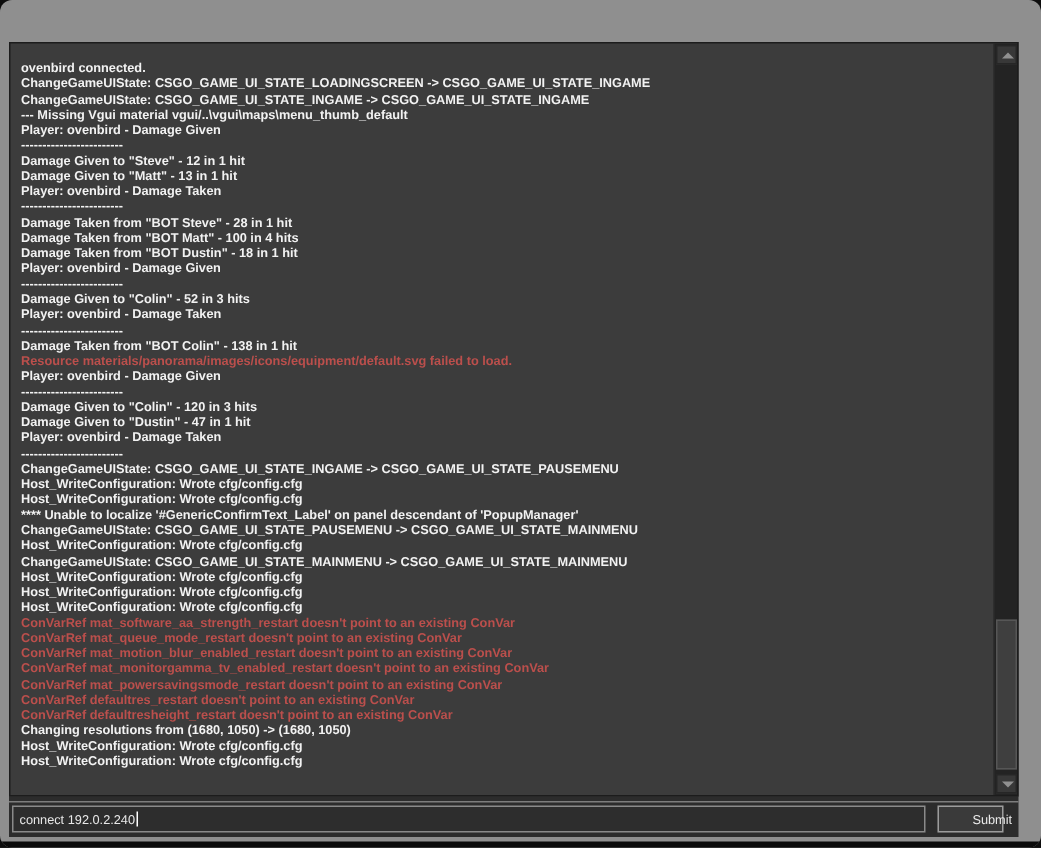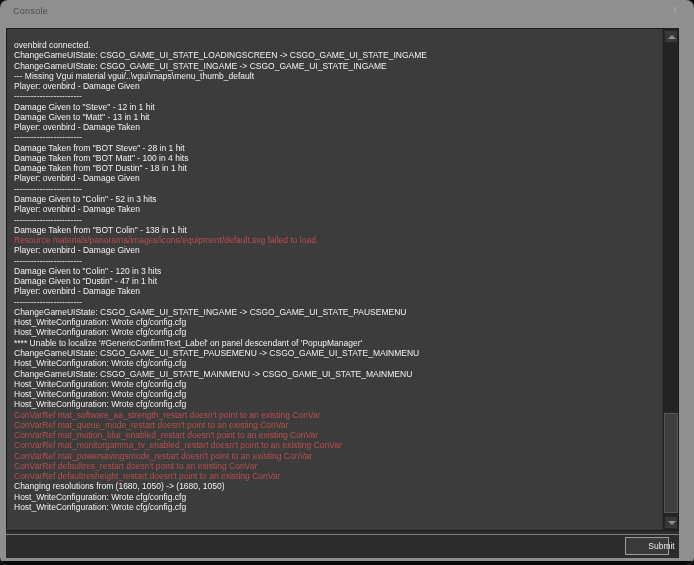--- a/index.html
+++ b/index.html
@@ -25,21 +25,21 @@
     position:absolute; left:0; top:0; width:100%; height:503px;
     background:#3c3c3c; border:1px solid #1c1c1c;
   }
   .panel-bevel {
     position:absolute; left:0; top:506px; width:100%; height:1px; background:#7d7d7d;
   }
 
   .console-output {
     position:absolute; left:0; top:0; right:16px; bottom:0;
     padding:11px 4px 0 7px; overflow:hidden;
-    font-size:8.5px; font-weight:normal; line-height:10.28px;
+    font-size:8.5px; font-weight:bold; line-height:10.28px;
     color:#f2f2f2; white-space:pre;
   }
   .console-line { height:10.28px; }
   .console-line.error { color:#bb4f4c; }
 
   .scrollbar {
     position:absolute; right:0; top:0; bottom:0; width:16px;
     background:#232323; border-left:1px solid #2e2e2e;
   }
   .sb-btn {
@@ -74,42 +74,42 @@
   .bottom-edge {
     position:absolute; bottom:0; left:0; right:0; height:4px;
     background:#0a0a0a; border-radius:0 0 8px 8px;
   }
 </style>
 </head>
 <body>
 
 <div class="window">
 
-  <div class="titlebar">
-    <div class="title-label">Console</div>
-    <div class="close-icon">x</div>
-  </div>
 
   <div class="client">
 
     <div class="console-panel">
       <div class="console-output"><div class="console-line">ovenbird connected.</div><div class="console-line">ChangeGameUIState: CSGO_GAME_UI_STATE_LOADINGSCREEN -&gt; CSGO_GAME_UI_STATE_INGAME</div><div class="console-line">ChangeGameUIState: CSGO_GAME_UI_STATE_INGAME -&gt; CSGO_GAME_UI_STATE_INGAME</div><div class="console-line">--- Missing Vgui material vgui/..\vgui\maps\menu_thumb_default</div><div class="console-line">Player: ovenbird - Damage Given</div><div class="console-line">------------------------</div><div class="console-line">Damage Given to "Steve" - 12 in 1 hit</div><div class="console-line">Damage Given to "Matt" - 13 in 1 hit</div><div class="console-line">Player: ovenbird - Damage Taken</div><div class="console-line">------------------------</div><div class="console-line">Damage Taken from "BOT Steve" - 28 in 1 hit</div><div class="console-line">Damage Taken from "BOT Matt" - 100 in 4 hits</div><div class="console-line">Damage Taken from "BOT Dustin" - 18 in 1 hit</div><div class="console-line">Player: ovenbird - Damage Given</div><div class="console-line">------------------------</div><div class="console-line">Damage Given to "Colin" - 52 in 3 hits</div><div class="console-line">Player: ovenbird - Damage Taken</div><div class="console-line">------------------------</div><div class="console-line">Damage Taken from "BOT Colin" - 138 in 1 hit</div><div class="console-line error">Resource materials/panorama/images/icons/equipment/default.svg failed to load.</div><div class="console-line">Player: ovenbird - Damage Given</div><div class="console-line">------------------------</div><div class="console-line">Damage Given to "Colin" - 120 in 3 hits</div><div class="console-line">Damage Given to "Dustin" - 47 in 1 hit</div><div class="console-line">Player: ovenbird - Damage Taken</div><div class="console-line">------------------------</div><div class="console-line">ChangeGameUIState: CSGO_GAME_UI_STATE_INGAME -&gt; CSGO_GAME_UI_STATE_PAUSEMENU</div><div class="console-line">Host_WriteConfiguration: Wrote cfg/config.cfg</div><div class="console-line">Host_WriteConfiguration: Wrote cfg/config.cfg</div><div class="console-line">**** Unable to localize '#GenericConfirmText_Label' on panel descendant of 'PopupManager'</div><div class="console-line">ChangeGameUIState: CSGO_GAME_UI_STATE_PAUSEMENU -&gt; CSGO_GAME_UI_STATE_MAINMENU</div><div class="console-line">Host_WriteConfiguration: Wrote cfg/config.cfg</div><div class="console-line">ChangeGameUIState: CSGO_GAME_UI_STATE_MAINMENU -&gt; CSGO_GAME_UI_STATE_MAINMENU</div><div class="console-line">Host_WriteConfiguration: Wrote cfg/config.cfg</div><div class="console-line">Host_WriteConfiguration: Wrote cfg/config.cfg</div><div class="console-line">Host_WriteConfiguration: Wrote cfg/config.cfg</div><div class="console-line error">ConVarRef mat_software_aa_strength_restart doesn't point to an existing ConVar</div><div class="console-line error">ConVarRef mat_queue_mode_restart doesn't point to an existing ConVar</div><div class="console-line error">ConVarRef mat_motion_blur_enabled_restart doesn't point to an existing ConVar</div><div class="console-line error">ConVarRef mat_monitorgamma_tv_enabled_restart doesn't point to an existing ConVar</div><div class="console-line error">ConVarRef mat_powersavingsmode_restart doesn't point to an existing ConVar</div><div class="console-line error">ConVarRef defaultres_restart doesn't point to an existing ConVar</div><div class="console-line error">ConVarRef defaultresheight_restart doesn't point to an existing ConVar</div><div class="console-line">Changing resolutions from (1680, 1050) -&gt; (1680, 1050)</div><div class="console-line">Host_WriteConfiguration: Wrote cfg/config.cfg</div><div class="console-line">Host_WriteConfiguration: Wrote cfg/config.cfg</div></div>
 
       <div class="scrollbar">
         <div class="sb-btn sb-btn-up">
           <div class="sb-arrow"></div>
         </div>
         <div class="sb-thumb"></div>
         <div class="sb-btn sb-btn-down">
           <div class="sb-arrow"></div>
         </div>
       </div>
     </div>
 
     <div class="panel-bevel"></div>
 
+    <div class="command-input">
+      <span>connect 192.0.2.240</span>
+        <span class="input-caret"></span>
+    </div>
 
     <div class="submit-button">Submit</div>
 
   </div>
 
   <div class="bottom-edge"></div>
 </div>
 
 </body></html>

